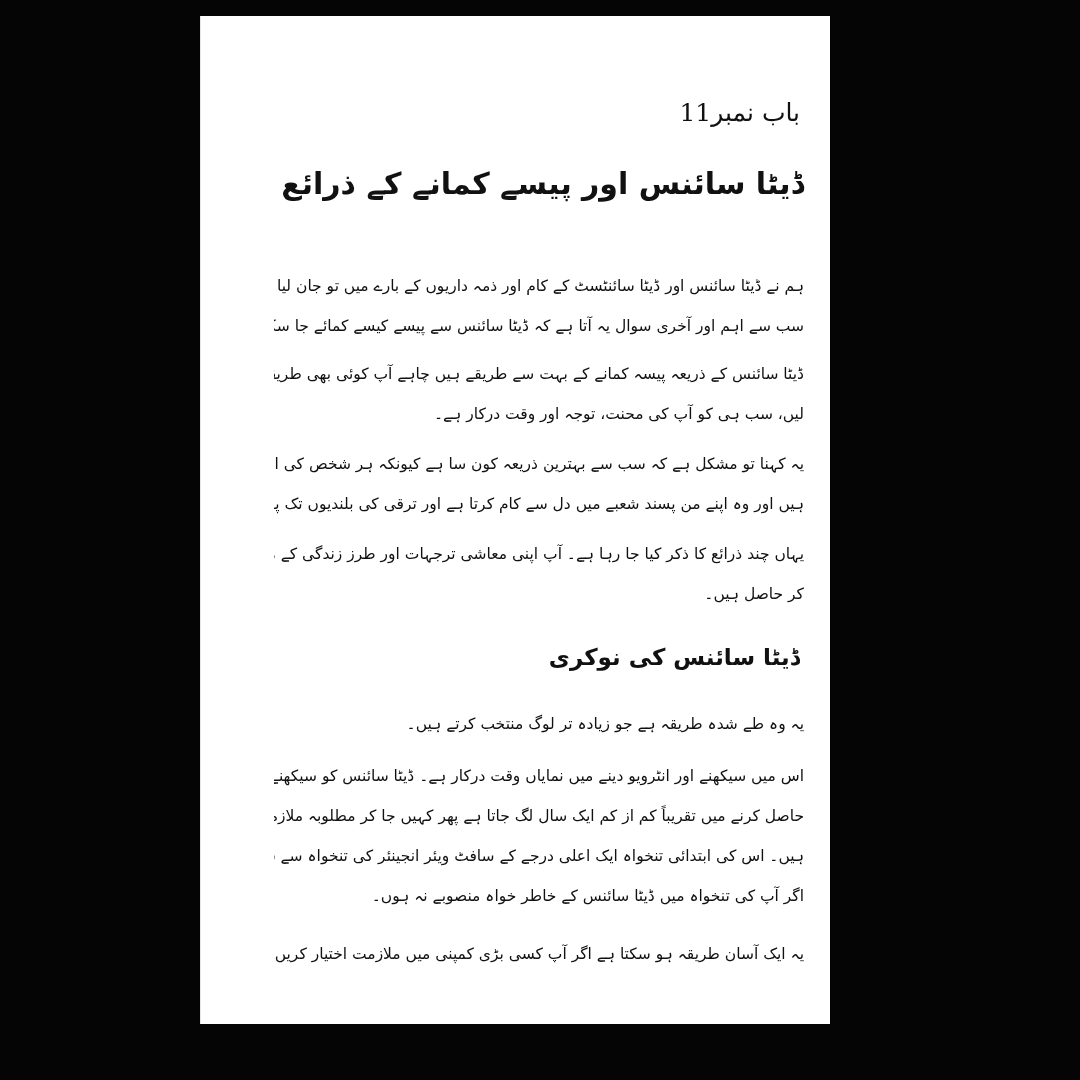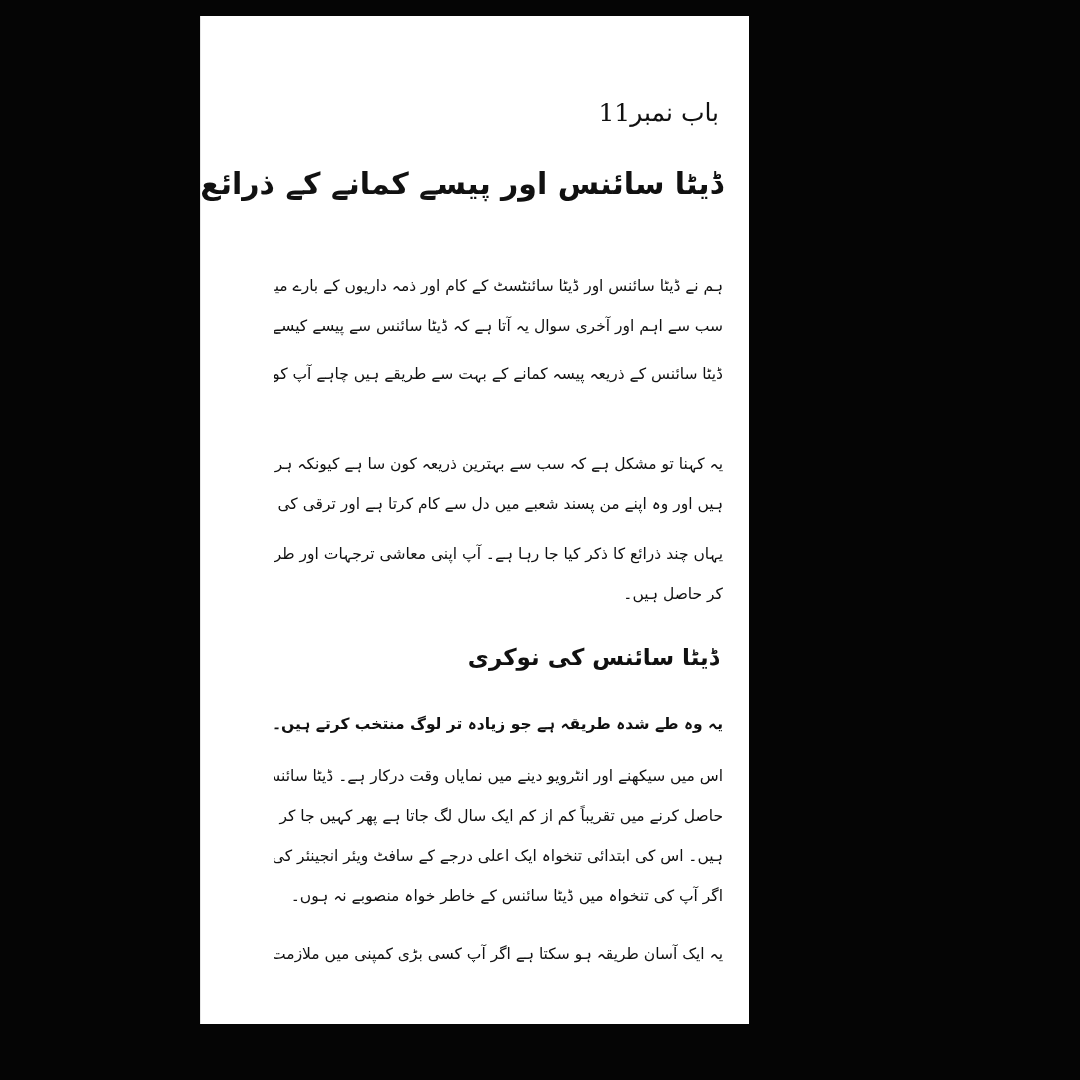--- a/index.html
+++ b/index.html
@@ -7,21 +7,21 @@
       padding: 0;
       width: 1080px;
       height: 1080px;
       background: #050505;
       overflow: hidden;
     }
     .page {
       position: absolute;
       left: 200px;
       top: 16px;
-      width: 549px;
+      width: 630px;
       height: 1008px;
       background: #ffffff;
       box-shadow: inset 8px 0 0 -7px #e6e6e6;
     }
     .page-inner {
       position: absolute;
       left: 58px;
       right: 26px;
       top: 0;
       bottom: 0;
@@ -35,21 +35,20 @@
       top: 82px;
       font-size: 25px;
       font-family: "DejaVu Serif", serif;
       white-space: nowrap;
     }
     .chapter-title {
       position: absolute;
       left: 0;
       right: 0;
       top: 150px;
-      text-align: center;
       font-size: 30px;
       font-weight: bold;
       white-space: nowrap;
     }
     .para {
       position: absolute;
       left: 16px;
       right: 0;
       font-size: 15.5px;
       line-height: 40px;
@@ -80,35 +79,36 @@
 
     <div class="chapter-title">ڈیٹا سائنس اور پیسے کمانے کے ذرائع</div>
 
     <div class="para" style="top:250px;">
       <span class="line">ہم نے ڈیٹا سائنس اور ڈیٹا سائنٹسٹ کے کام اور ذمہ داریوں کے بارے میں تو جان لیا۔ اب</span>
       <span class="line">سب سے اہم اور آخری سوال یہ آتا ہے کہ ڈیٹا سائنس سے پیسے کیسے کمائے جا سکتے ہیں؟</span>
     </div>
 
     <div class="para" style="top:338px;">
       <span class="line">ڈیٹا سائنس کے ذریعہ پیسہ کمانے کے بہت سے طریقے ہیں چاہے آپ کوئی بھی طریقہ اپنا</span>
+      <span class="line">لیں، سب ہی کو آپ کی محنت، توجہ اور وقت درکار ہے۔</span>
     </div>
 
     <div class="para" style="top:428px;">
       <span class="line">یہ کہنا تو مشکل ہے کہ سب سے بہترین ذریعہ کون سا ہے کیونکہ ہر شخص کی اپنی ترجیحات ہوتی</span>
       <span class="line">ہیں اور وہ اپنے من پسند شعبے میں دل سے کام کرتا ہے اور ترقی کی بلندیوں تک پہنچ جاتا ہے۔</span>
     </div>
 
     <div class="para" style="top:518px;">
       <span class="line">یہاں چند ذرائع کا ذکر کیا جا رہا ہے۔ آپ اپنی معاشی ترجہات اور طرز زندگی کے مطابق انتخاب</span>
       <span class="line">کر حاصل ہیں۔</span>
     </div>
 
     <div class="section-heading">ڈیٹا سائنس کی نوکری</div>
 
-    <div class="para" style="top:688px;font-weight:bold;">
+    <div class="para" style="top:688px;">
       <span class="line">یہ وہ طے شدہ طریقہ ہے جو زیادہ تر لوگ منتخب کرتے ہیں۔</span>
     </div>
 
     <div class="para" style="top:740px;">
       <span class="line">اس میں سیکھنے اور انٹرویو دینے میں نمایاں وقت درکار ہے۔ ڈیٹا سائنس کو سیکھنے اور مہارت</span>
       <span class="line">حاصل کرنے میں تقریباً کم از کم ایک سال لگ جاتا ہے پھر کہیں جا کر مطلوبہ ملازمتیں ملتی</span>
       <span class="line">ہیں۔ اس کی ابتدائی تنخواہ ایک اعلی درجے کے سافٹ ویئر انجینئر کی تنخواہ سے شروع ہوتی ہے</span>
       <span class="line">اگر آپ کی تنخواہ میں ڈیٹا سائنس کے خاطر خواہ منصوبے نہ ہوں۔</span>
     </div>
 

